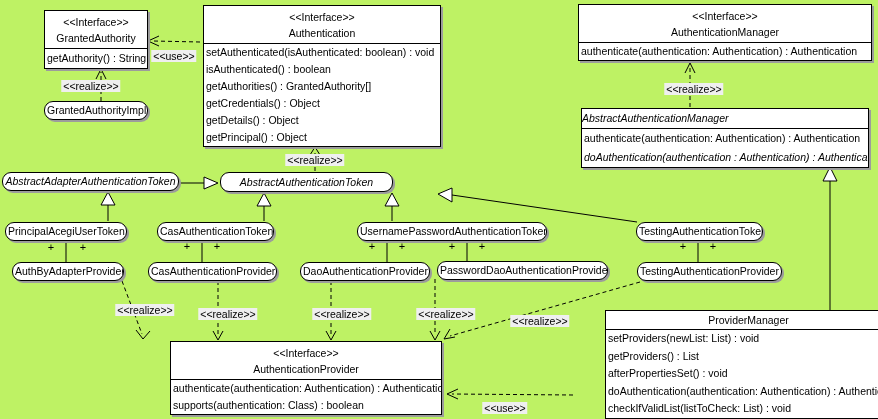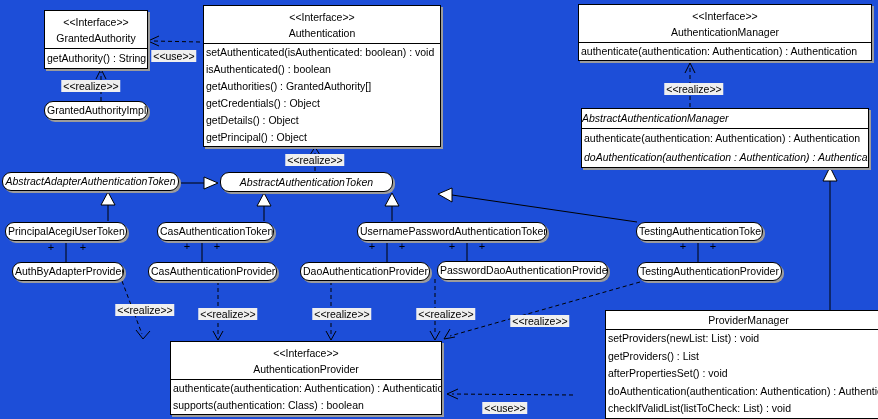--- a/index.html
+++ b/index.html
@@ -1,16 +1,16 @@
 <!DOCTYPE html>
 <html><head>
 <meta charset="utf-8">
 <style>
   html,body{margin:0;padding:0;background:#efefef;}
-  #canvas{position:relative;width:878px;height:419px;background:#1d4ed8;overflow:hidden;
+  #canvas{position:relative;width:878px;height:419px;background:#bef264;overflow:hidden;
           font-family:"Liberation Sans",sans-serif;color:#000;}
   svg.connectors{position:absolute;left:0;top:0;z-index:1;}
   .uml-box{position:absolute;z-index:2;background:#fff;border:1px solid #000;
            box-shadow:2px 2px 0 #9c9c9c;font-size:10.5px;box-sizing:border-box;}
   .uml-title{text-align:center;}
   .uml-title .stereo{line-height:16px;padding-top:3px;}
   .uml-title .cname{line-height:16px;padding-bottom:2px;}
   .members{border-top:1px solid #000;}
   .member{line-height:17px;height:17px;padding:0 2px;white-space:nowrap;overflow:hidden;}
   .single{line-height:17px;text-align:center;padding:0 2px;white-space:nowrap;overflow:hidden;border-radius:9px;}

